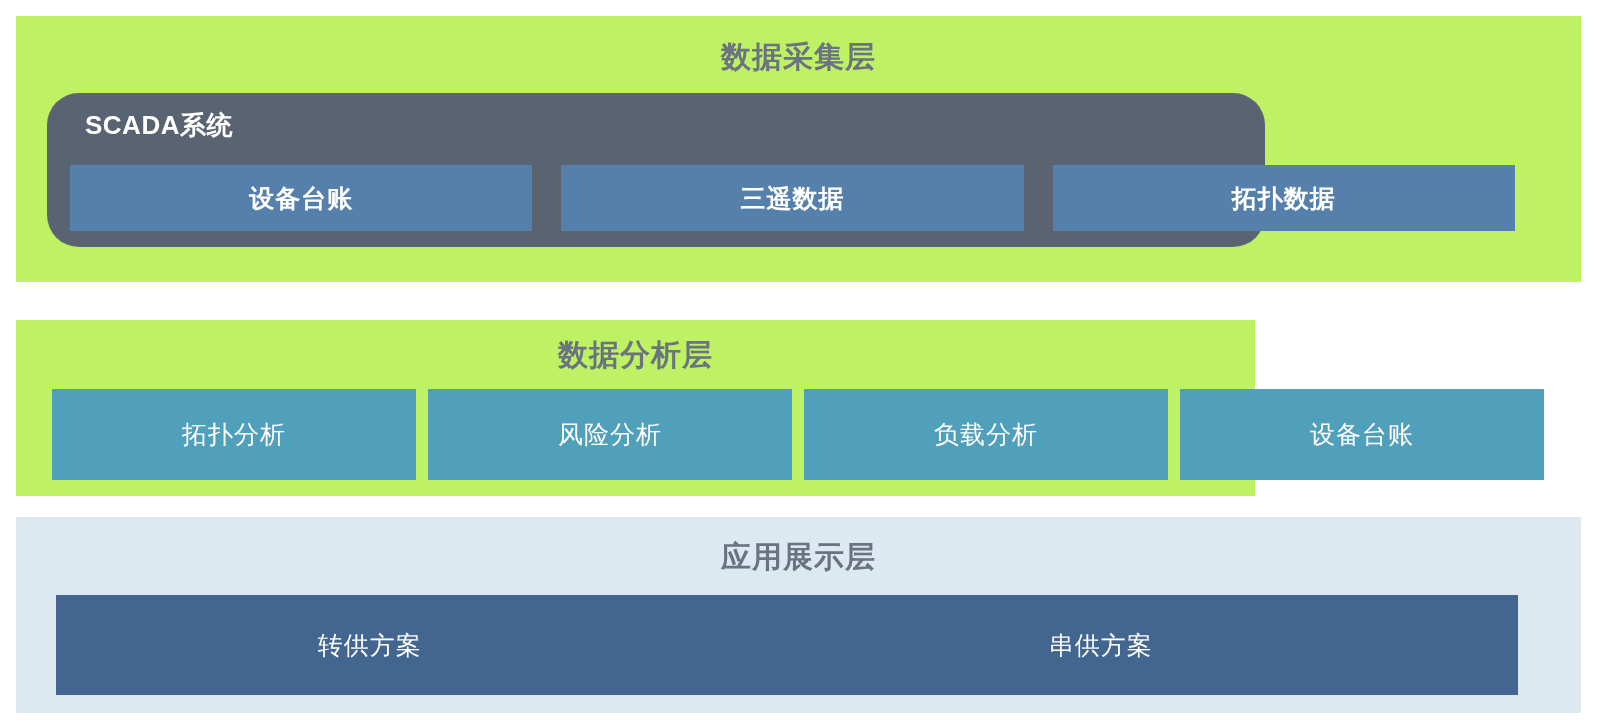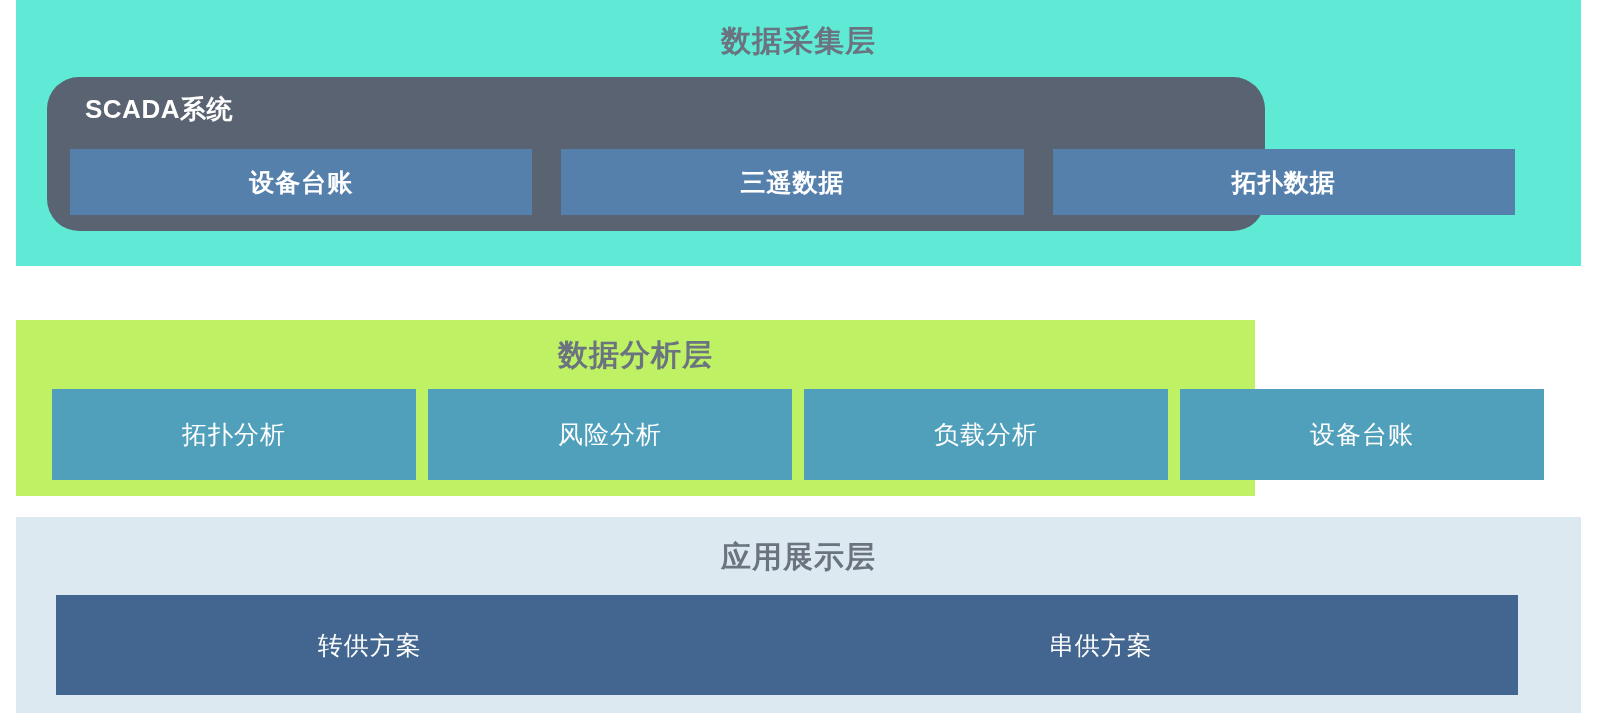--- a/index.html
+++ b/index.html
@@ -37,24 +37,24 @@
     font-size: 30px;
     color: #6b7280;
     letter-spacing: 1px;
     line-height: 1;
     user-select: none;
   }
 
   
   #layer-acquisition {
     left: 16px;
-    top: 0;
+    top: 16px;
     width: 1565px;
     height: 266px;
-    background: #5eead4;
+    background: #bef264;
   }
   #layer-acquisition .layer-title {
     position: absolute;
     left: 0;
     top: 26px;
   }
 
   .scada-panel {
     position: absolute;
     left: 31px;           

